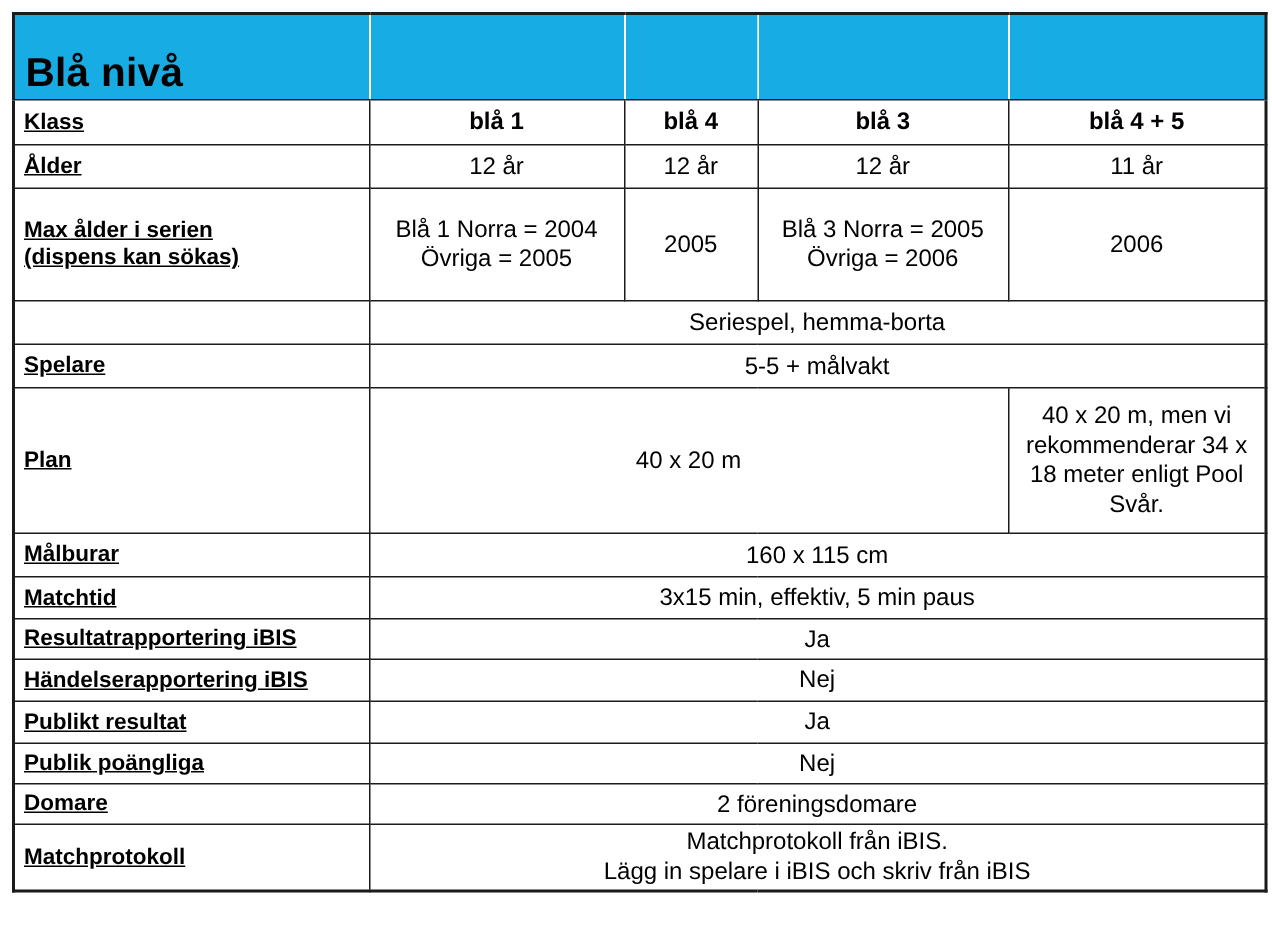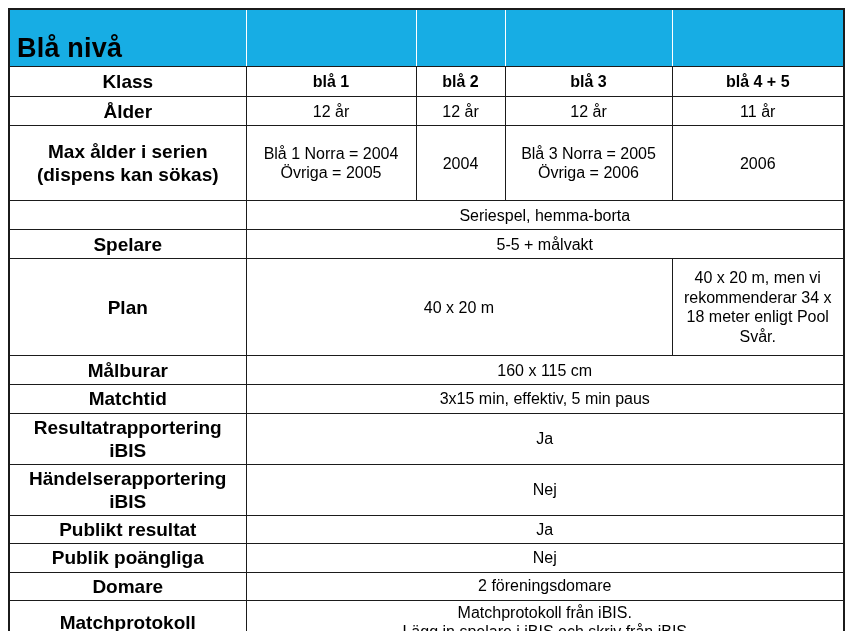--- a/index.html
+++ b/index.html
@@ -49,23 +49,24 @@
     text-align: left;
     padding-left: 7px;
   }
   tr.banner th:last-child { border-right: 2px solid #1b1b1b; }
   .title {
     font-size: 27px;
     font-weight: bold;
     letter-spacing: 0.2px;
   }
   td.label {
-    text-align: center;
+    text-align: left;
     font-weight: bold;
-    font-size: 19px;
+    font-size: 15px;
+    text-decoration: underline;
   }
   td.bold { font-weight: bold; }
 
   tbody tr:nth-child(1)  { height: 30px; }
   tbody tr:nth-child(2)  { height: 29px; margin-top: 20px; }
   tbody tr:nth-child(3)  { height: 75px; padding-left: 24px; }
   tbody tr:nth-child(4)  { height: 29px; }
   tbody tr:nth-child(5)  { height: 29px; }
   tbody tr:nth-child(6)  { height: 97px; }
   tbody tr:nth-child(7)  { height: 29px; }
@@ -98,37 +99,37 @@
         <th style="background: rgb(23, 173, 228);"></th>
         <th style="background: rgb(23, 173, 228);"></th>
         <th style="background: rgb(23, 173, 228);"></th>
         <th style="background: rgb(23, 173, 228);"></th>
       </tr>
     </thead>
     <tbody>
         <tr>
           <td class="label">Klass</td>
           <td class="bold">blå 1</td>
-          <td class="bold">blå 2</td>
+          <td class="bold">blå 4</td>
           <td class="bold">blå 3</td>
           <td class="bold">blå 4 + 5</td>
         </tr>
         <tr>
           <td class="label">Ålder</td>
           <td>12 år</td>
           <td>12 år</td>
           <td>12 år</td>
           <td>11 år</td>
         </tr>
         <tr>
           <td class="label">Max ålder i serien
 (dispens kan sökas)</td>
           <td>Blå 1 Norra = 2004
 Övriga = 2005</td>
-          <td>2004</td>
+          <td>2005</td>
           <td>Blå 3 Norra = 2005
 Övriga = 2006</td>
           <td>2006</td>
         </tr>
         <tr>
           <td class="label"></td>
           <td colspan="4">Seriespel, hemma-borta</td>
         </tr>
         <tr>
           <td class="label">Spelare</td>

